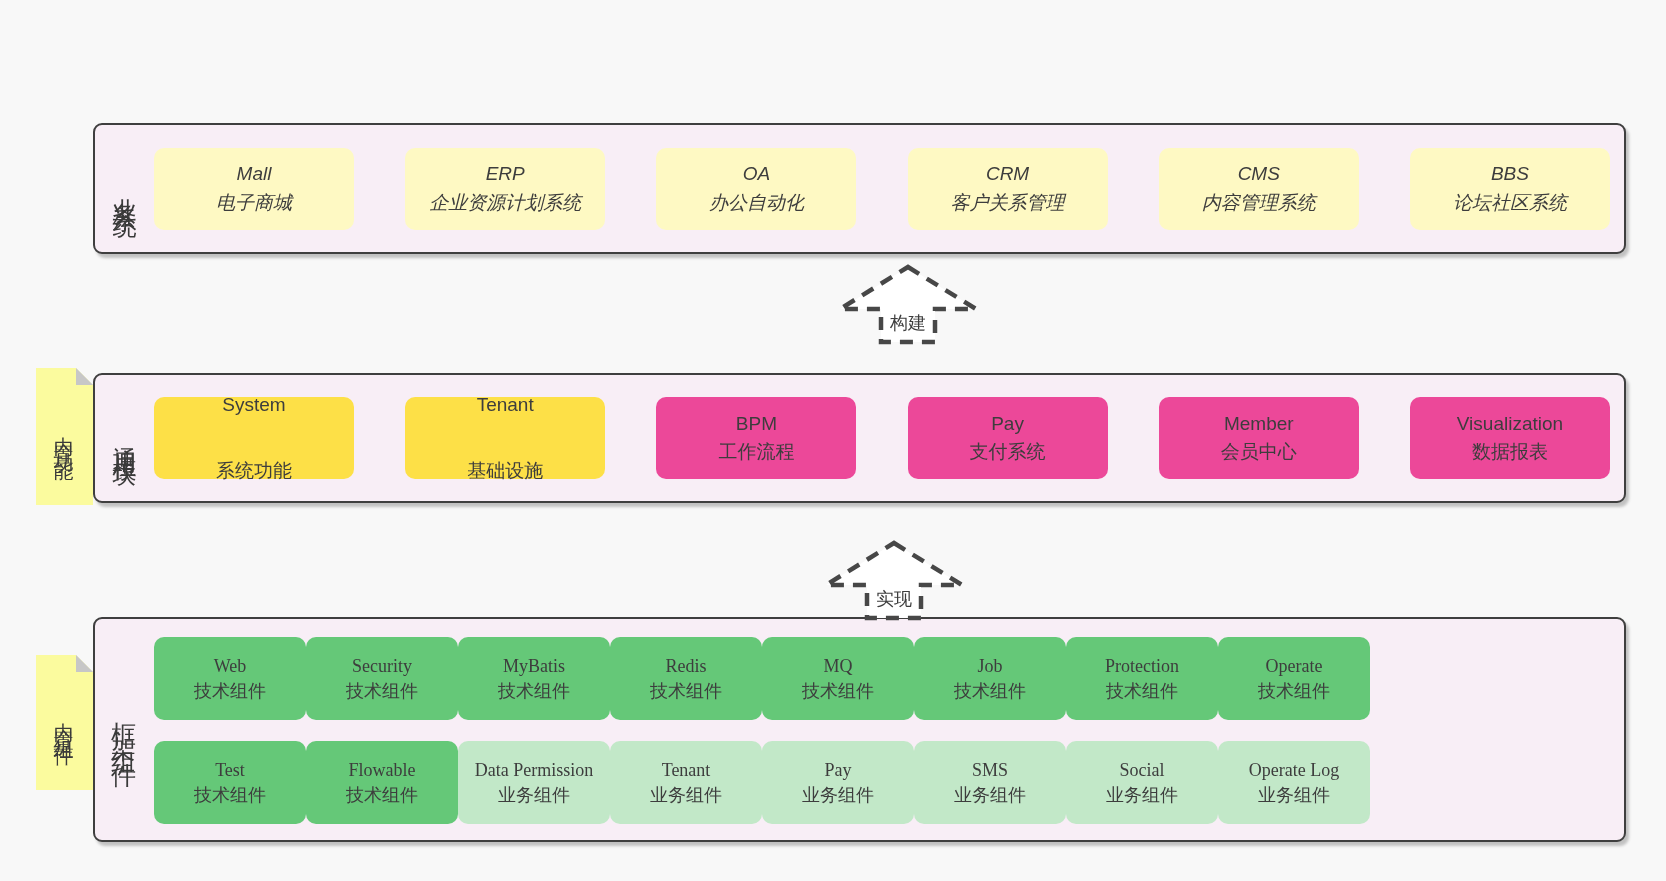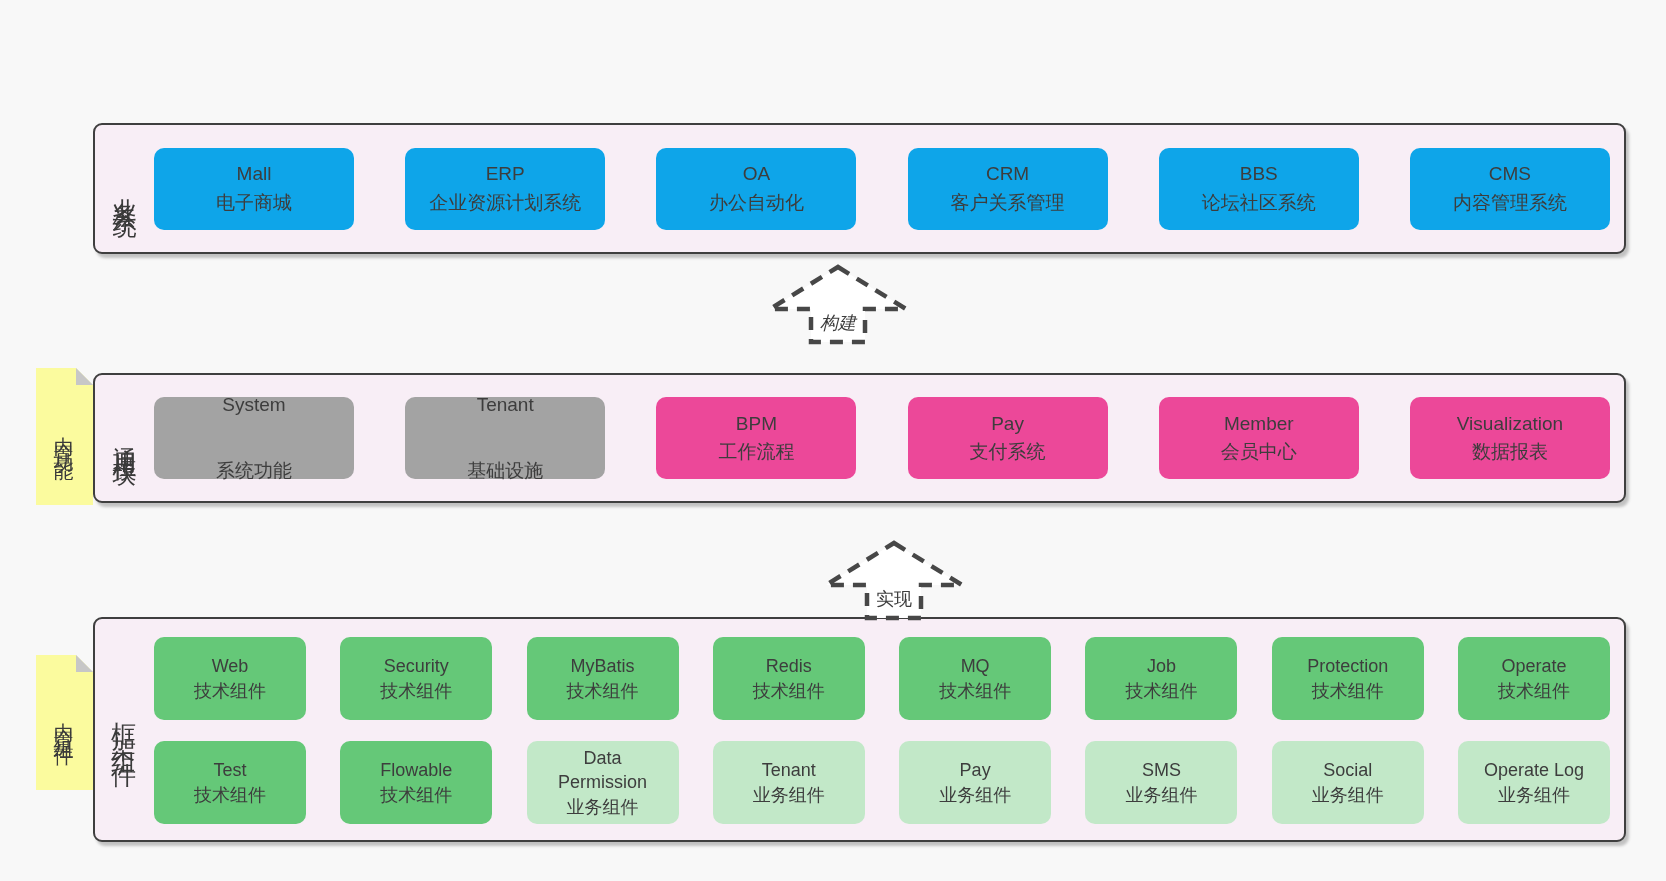--- a/index.html
+++ b/index.html
@@ -53,39 +53,39 @@
   .boxes-grid {
     flex:1;
     display:flex;
     flex-direction:column;
     justify-content:center;
     gap:21px;
     padding:19px 14px 17px 0;
   }
   .boxes-grid .grid-row {
     display:flex;
-    justify-content:space-between;
+    font-family:Liberation Serif, serif;
   }
 
   
   .box {
     width:200px;
     height:82px;
     border-radius:10px;
     display:flex;
     flex-direction:column;
     align-items:center;
     justify-content:center;
     text-align:center;
     font-size:19px;
     line-height:1.5;
     color:#3d3d3d;
   }
-  .box--blue  { background:#0ea5e9; }
-  .box--red   { background:#a3a3a3;gap:38px; }
+  .box--blue  { background:#fef9c3;font-style:italic; }
+  .box--red   { background:#fde047;gap:38px; }
   .box--pink  { background:#ec4899; }
   .box--green       { background:#65c878; }
   .box--green-light { background:#c2e8c8; }
   .box--sm {
     width:152px;
     height:83px;
     font-size:18px;
     line-height:1.35;
     padding:0 12px;
   }
@@ -121,21 +121,21 @@
     border-top:17px solid transparent;
   }
 
   
   .arrow {
     position:absolute;
     width:140px;
     height:80px;
     z-index:3;
   }
-  #arrow-build     { left:768px; top:264px;font-style:italic; }
+  #arrow-build     { left:838px; top:264px; }
   #arrow-implement { left:824px; top:540px; }
   .arrow svg { position:absolute; inset:0; overflow:visible; }
   .arrow-label {
     position:absolute;
     left:50%; top:46px;
     transform:translateX(-50%);
     background:#ffffff;
     padding:1px 4px;
     font-size:18px;
     color:#3d3d3d;
@@ -160,26 +160,26 @@
       </div>
       <div class="box box--blue">
         <div>OA</div>
         <div>办公自动化</div>
       </div>
       <div class="box box--blue">
         <div>CRM</div>
         <div>客户关系管理</div>
       </div>
       <div class="box box--blue">
+        <div>CMS</div>
+        <div>内容管理系统</div>
+      </div>
+      <div class="box box--blue">
         <div>BBS</div>
         <div>论坛社区系统</div>
-      </div>
-      <div class="box box--blue">
-        <div>CMS</div>
-        <div>内容管理系统</div>
       </div>
     </div>
   </section>
 
   <div class="arrow" id="arrow-build">
     <svg viewBox="0 0 140 80">
       <polygon points="70,3 138,45 97,45 97,78 43,78 43,45 2,45" fill="#ffffff" stroke="#474747" stroke-width="4.5" stroke-dasharray="13 9" stroke-linejoin="miter"></polygon>
     </svg>
     <span class="arrow-label">构建</span>
   </div>

